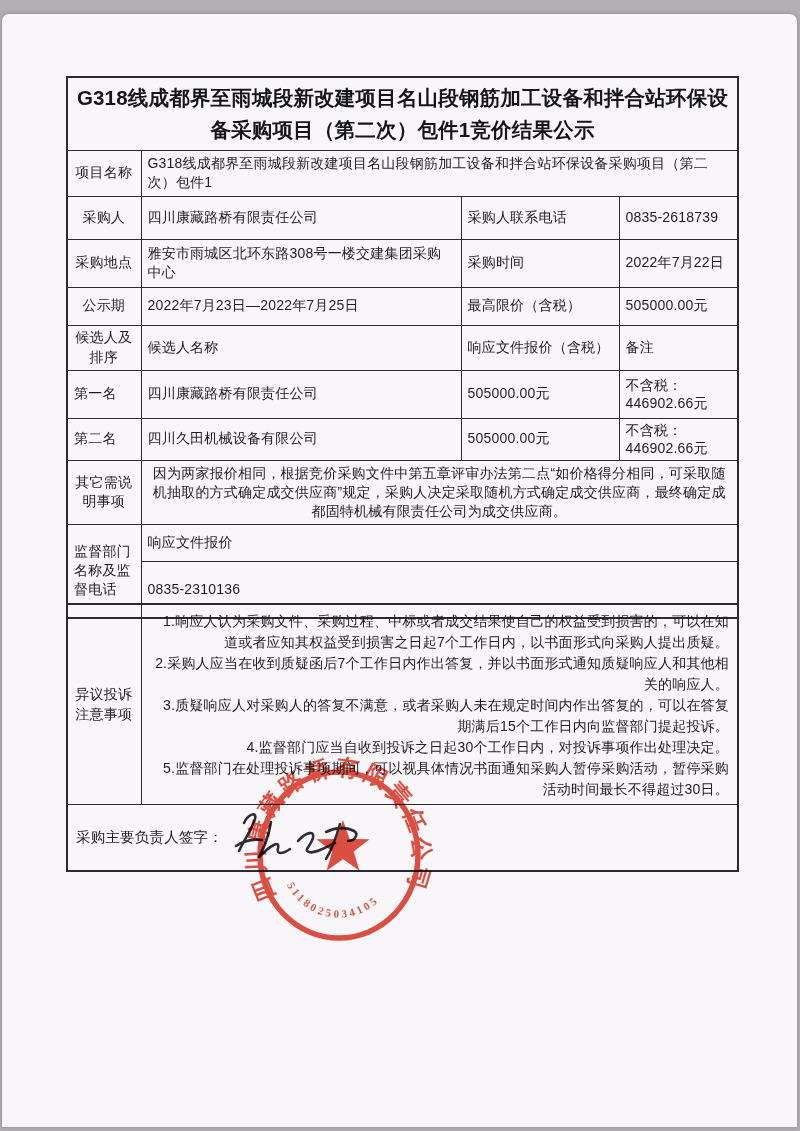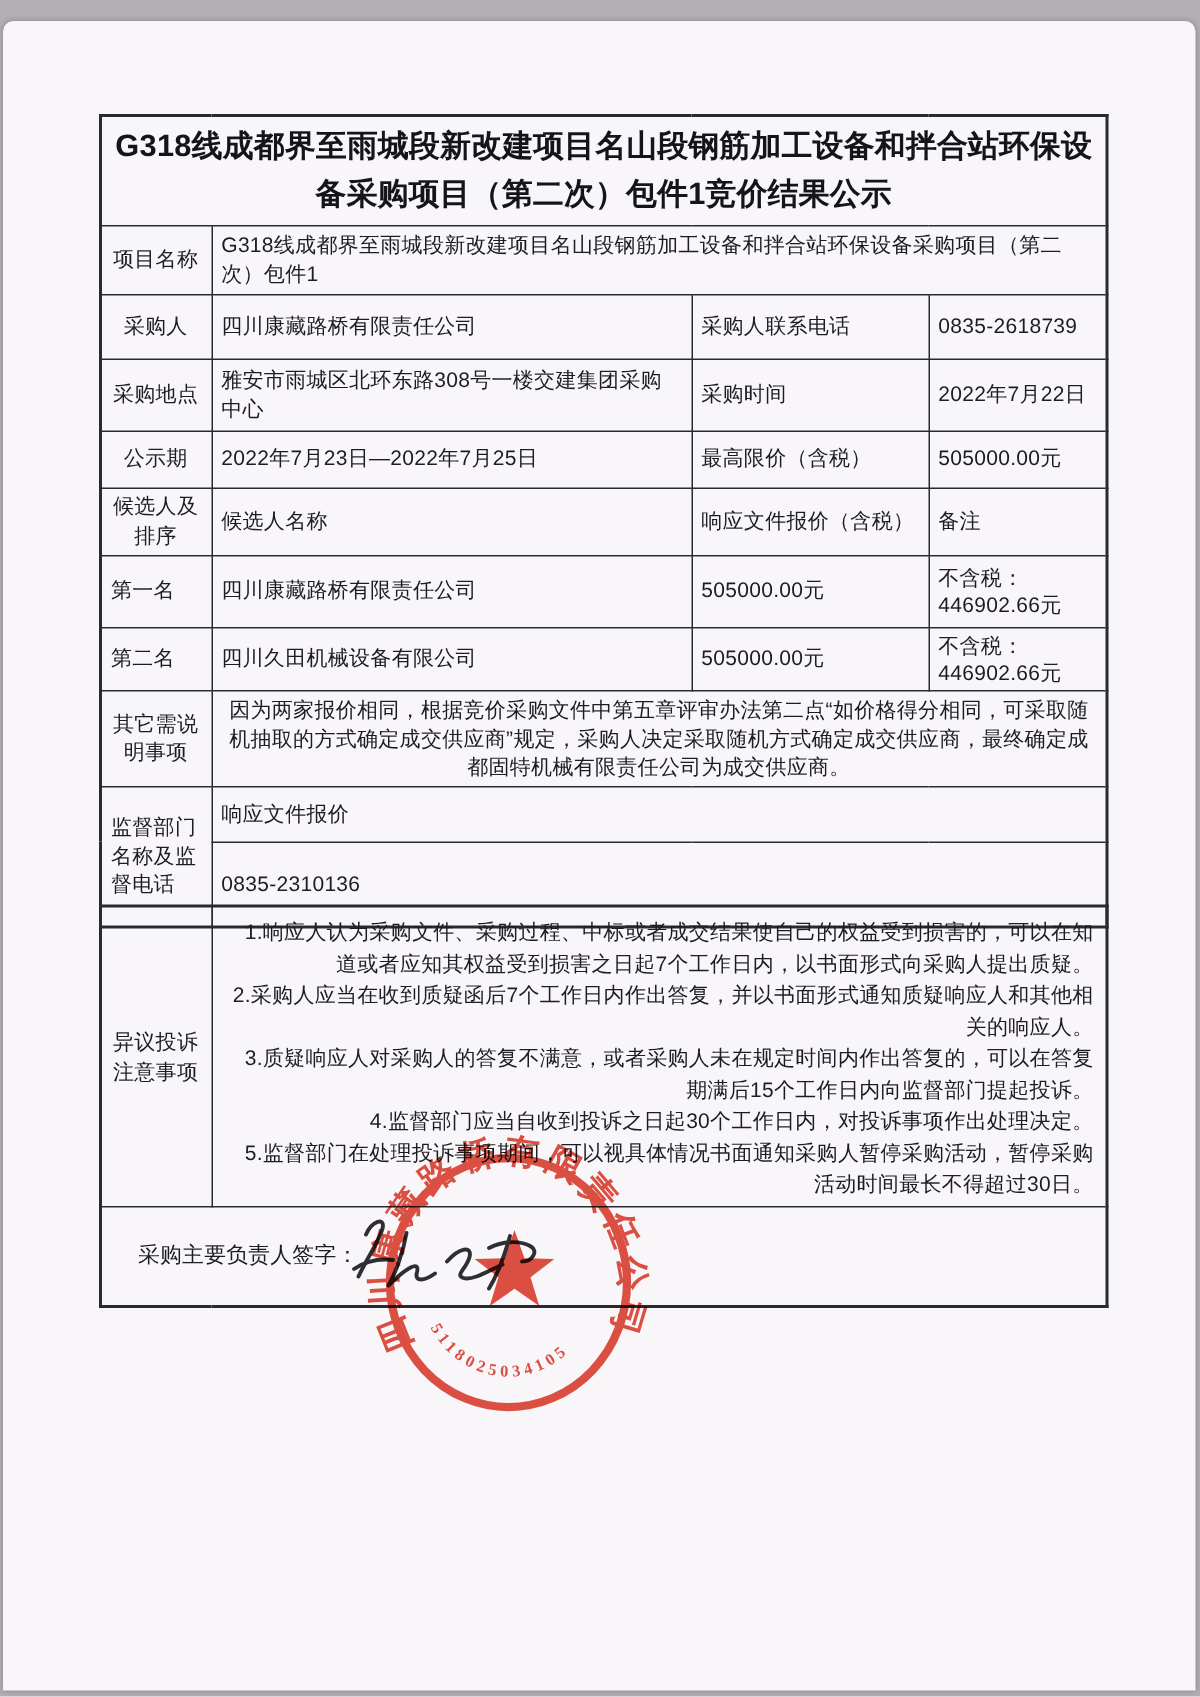--- a/index.html
+++ b/index.html
@@ -38,21 +38,21 @@
     font-size:20.5px; font-weight:bold; text-align:center;
     line-height:1.55; padding:4px 8px; color:#151517;
   }
   .lbl { text-align:center; padding-left:5px; }
   .c   { text-align:left; }
   .left{ text-align:left; }
   .pre { white-space:pre-line; line-height:1.3; }
   .notes { text-align:center; line-height:19px; padding:3px 8px; }
   .obj { vertical-align:middle; padding:6px 8px 4px 8px; }
   .obj div { line-height:21px; text-align:right; }
-  .sig-cell { vertical-align:middle; padding-left:24px; font-size:14.5px; }
+  .sig-cell { vertical-align:middle; padding-left:8px; font-size:14.5px; }
   .seal {
     position:absolute; left:237px; top:741px; width:200px; height:200px;
     mix-blend-mode:multiply; opacity:.88; pointer-events:none;
   }
   .seal text { font-family:"Liberation Serif","DejaVu Serif",serif; font-weight:bold; }
   .signature {
     position:absolute; left:212px; top:782px; width:160px; height:85px;
     pointer-events:none;
   }
 </style>

